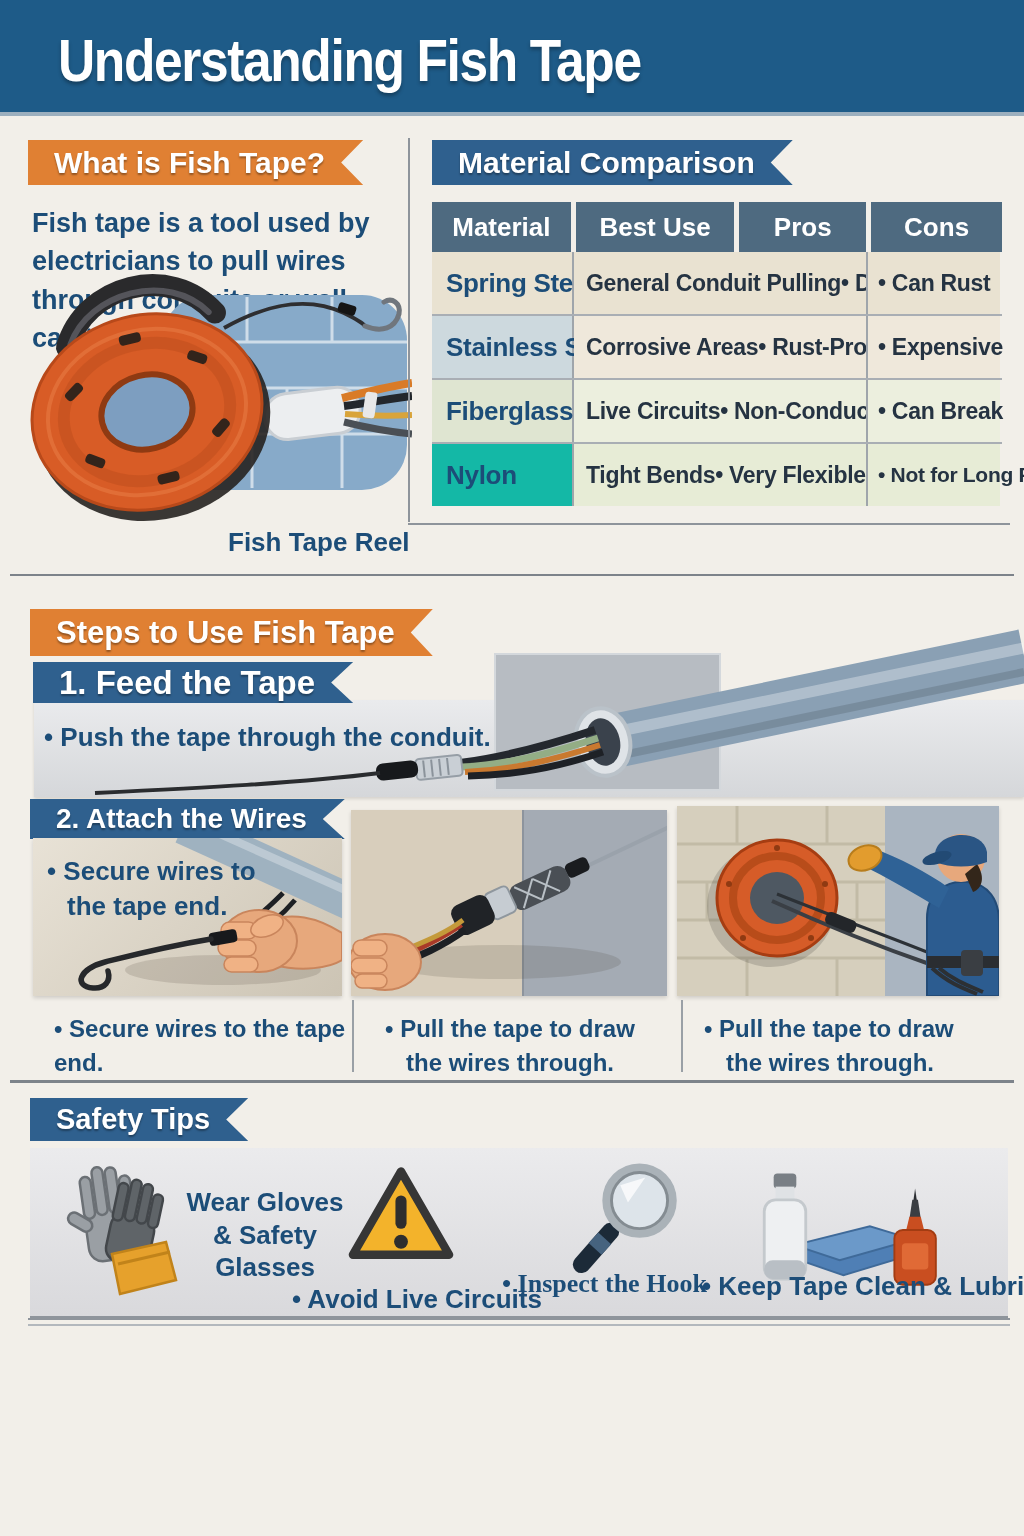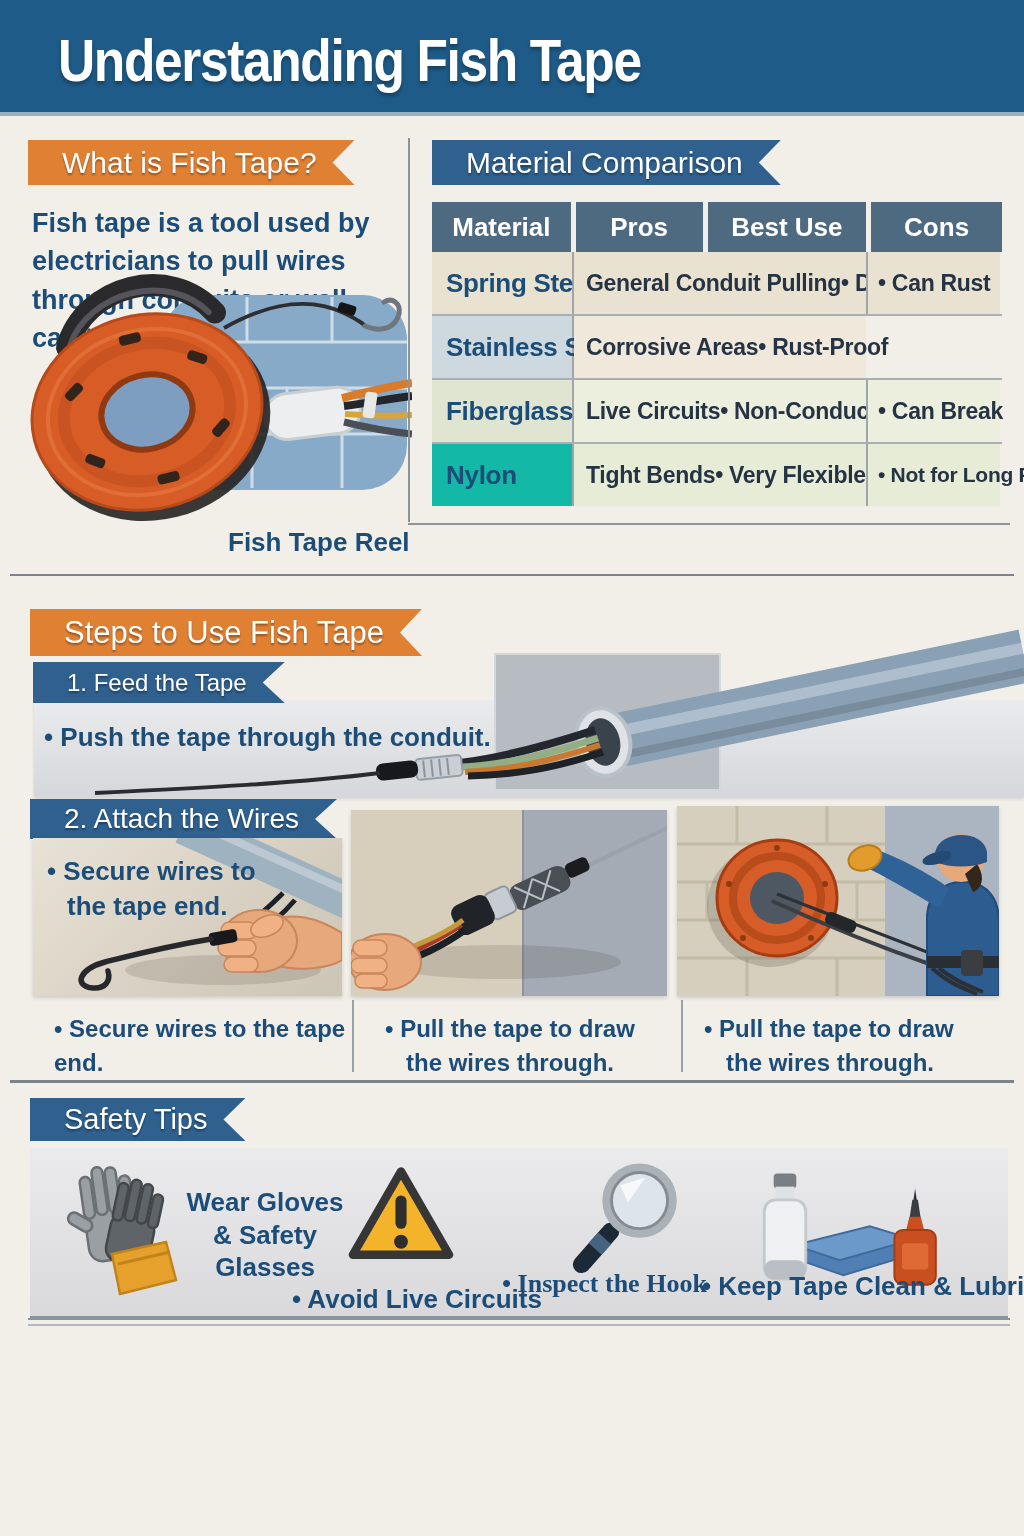--- a/index.html
+++ b/index.html
@@ -6,29 +6,29 @@
   body{font-family:"Liberation Sans",sans-serif;background:#d8d4ce;}
   .page{position:relative;width:1024px;height:1536px;margin:0 auto;overflow:hidden;
         background:var(--page-bg,#f2efe9);}
   
   .header{position:absolute;left:0;top:0;width:1024px;height:112px;
           background:var(--header-blue,#1e5b88);border-bottom:4px solid #9cafbe;}
   .header .title{position:absolute;left:58px;top:26px;color:#fff;font-size:56px;font-weight:bold;
           letter-spacing:-1.5px;transform:scale(.92,1.05);transform-origin:left top;
           text-shadow:0 3px 4px rgba(0,0,0,.3);white-space:nowrap;}
   
-  .ribbon{position:absolute;color:#fff;font-weight:normal;white-space:nowrap;
-          padding:0 38px 0 34px;clip-path:polygon(0 0,100% 0,calc(100% - 22px) 50%,100% 100%,0 100%);
+  .ribbon{position:absolute;color:#fff;font-weight:bold;white-space:nowrap;
+          padding:0 38px 0 26px;clip-path:polygon(0 0,100% 0,calc(100% - 22px) 50%,100% 100%,0 100%);
           text-shadow:0 2px 2px rgba(0,0,0,.35);filter:drop-shadow(0 3px 2px rgba(0,0,0,.25));}
   .ribbon.orange{background:var(--ribbon-orange,#e08033);}
   .ribbon.blue{background:var(--ribbon-blue,#2f608e);}
   .r-whatis{left:28px;top:140px;height:45px;line-height:45px;font-size:30px;}
   .r-material{left:432px;top:140px;height:45px;line-height:45px;font-size:30px;}
   .r-steps{left:30px;top:596px;height:47px;line-height:47px;font-size:31px;margin-top:13px;}
-  .r-feed{left:33px;top:662px;height:41px;line-height:41px;font-size:24px;}
+  .r-feed{left:33px;top:662px;height:41px;line-height:41px;font-size:33px;}
   .r-attach{left:30px;top:799px;height:40px;line-height:40px;font-size:28px;}
   .r-safety{left:30px;top:1098px;height:43px;line-height:43px;font-size:29px;}
   
   .bluetext{color:var(--text-blue,#1c4d78);font-weight:bold;}
   .desc{position:absolute;left:32px;top:204px;width:352px;font-size:27px;line-height:1.42;}
   .reel-caption{position:absolute;left:228px;top:527px;font-size:26px;}
   .bullet1{position:absolute;left:44px;top:722px;font-size:26px;z-index:5;}
   .p1-bullet{position:absolute;left:14px;top:16px;width:205px;font-size:26px;line-height:1.35;
              padding-left:20px;text-indent:-20px;}
   .cap{position:absolute;top:1012px;font-size:24px;line-height:1.4;}
@@ -151,38 +151,39 @@
   </div>
   <div class="reel-caption bluetext">Fish Tape Reel</div>
 
   <div class="vdiv vd-top"></div>
 
   <div class="ribbon blue r-material">Material Comparison</div>
 
   <div class="table">
     <div class="thead">
       <div class="th c1">Material</div>
+      <div class="th c2">Best Use</div>
       <div class="th c3">Pros</div>
-      <div class="th c2">Best Use</div>
       <div class="th c4">Cons</div>
     </div>
     <div class="trow row0">
       <div class="tcell mat">Spring Steel</div>
       <div class="tcell mid">
         <span>General Conduit Pulling</span>
         <span>• Durable</span>
       </div>
       <div class="tcell cons">• Can Rust</div>
     </div>
     <div class="trow row1">
       <div class="tcell mat">Stainless Steel</div>
       <div class="tcell mid">
         <span>Corrosive Areas</span>
         <span>• Rust-Proof</span>
       </div>
+      <div class="tcell cons">• Expensive</div>
     </div>
     <div class="trow row2">
       <div class="tcell mat">Fiberglass</div>
       <div class="tcell mid">
         <span>Live Circuits</span>
         <span>• Non-Conductive</span>
       </div>
       <div class="tcell cons">• Can Break</div>
     </div>
     <div class="trow row3">

